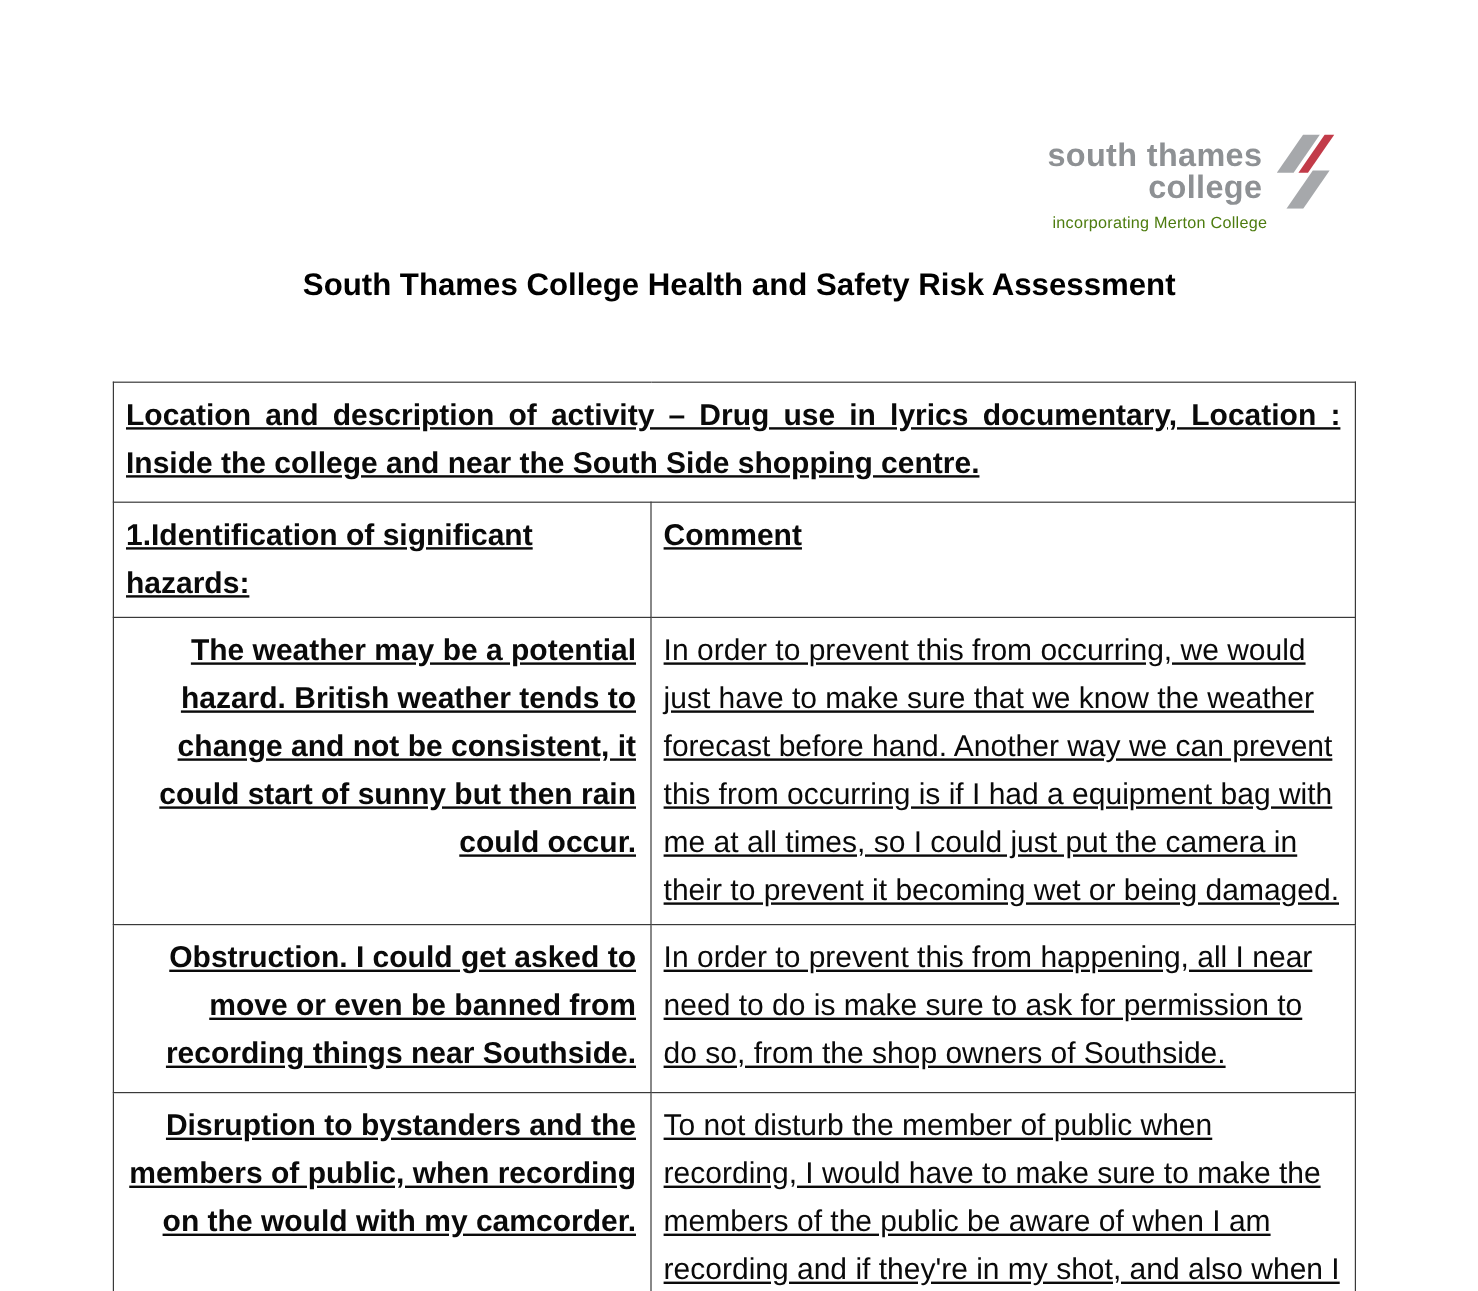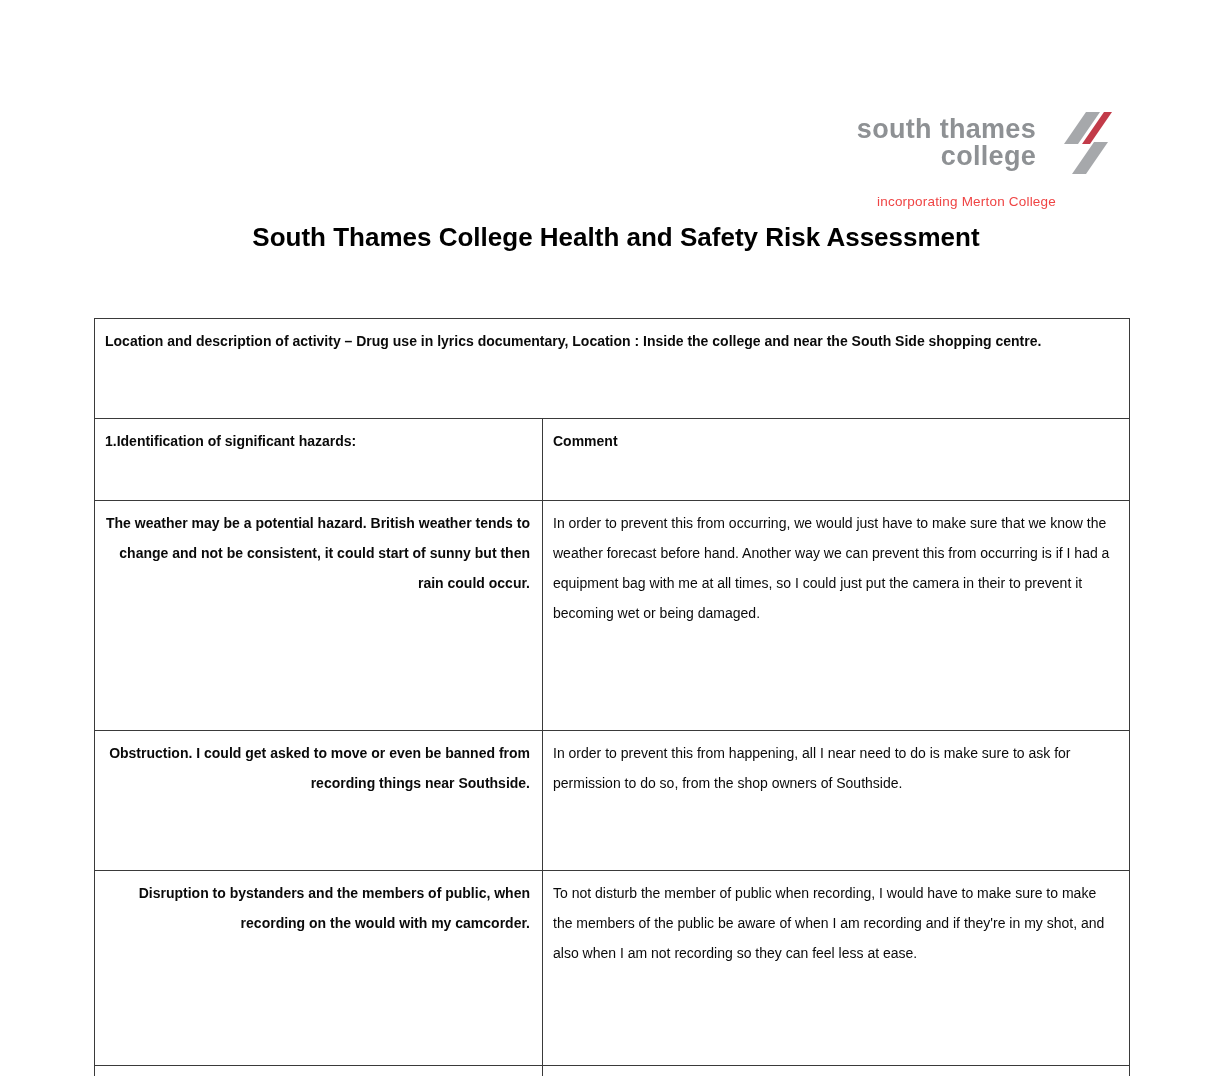--- a/index.html
+++ b/index.html
@@ -20,39 +20,39 @@
   .logo {
     position: absolute;
     top: 112px;
     right: 120px;
     text-align: right;
   }
   .logo-row {
     display: flex;
     justify-content: flex-end;
     align-items: flex-start;
-    gap: 26px;
+    gap: 10px;
   }
   .logo-text {
     font-weight: bold;
     font-size: 27px;
     line-height: 27px;
     color: #8e9194;
     letter-spacing: 0.3px;
     text-align: right;
     padding-top: 4px;
   }
   .logo-mark {
     display: block;
     flex: 0 0 auto;
   }
   .logo-tagline {
     font-size: 13.5px;
-    color: #ef4444;
-    margin-top: 20px;
+    color: #4d7c0f;
+    margin-top: 4px;
     padding-right: 56px;
     letter-spacing: 0.2px;
   }
 
   
   .doc-title {
     position: absolute;
     top: 222px;
     left: 0;
     width: 100%;
@@ -69,24 +69,25 @@
     left: 94px;
     top: 318px;
     width: 1035px;
     border-collapse: collapse;
     table-layout: fixed;
   }
   table.risk-table td {
     border: 1px solid #3a3a3a;
     vertical-align: top;
     padding: 7px 12px 8px 10px;
-    font-size: 14px;
-    line-height: 30px;
+    font-size: 25px;
+    line-height: 40px;
     color: #0a0a0a;
     overflow: hidden;
+    text-decoration: underline;
   }
   tr.row-location { height: 100px; }
   tr.row-colhead  { height: 82px; }
   tr.row-weather  { height: 230px; }
   tr.row-obstruct { height: 140px; }
   tr.row-disrupt  { height: 195px; }
   tr.row-partial  { height: 44px; }
 
   td.cell-location {
     font-weight: bold;

